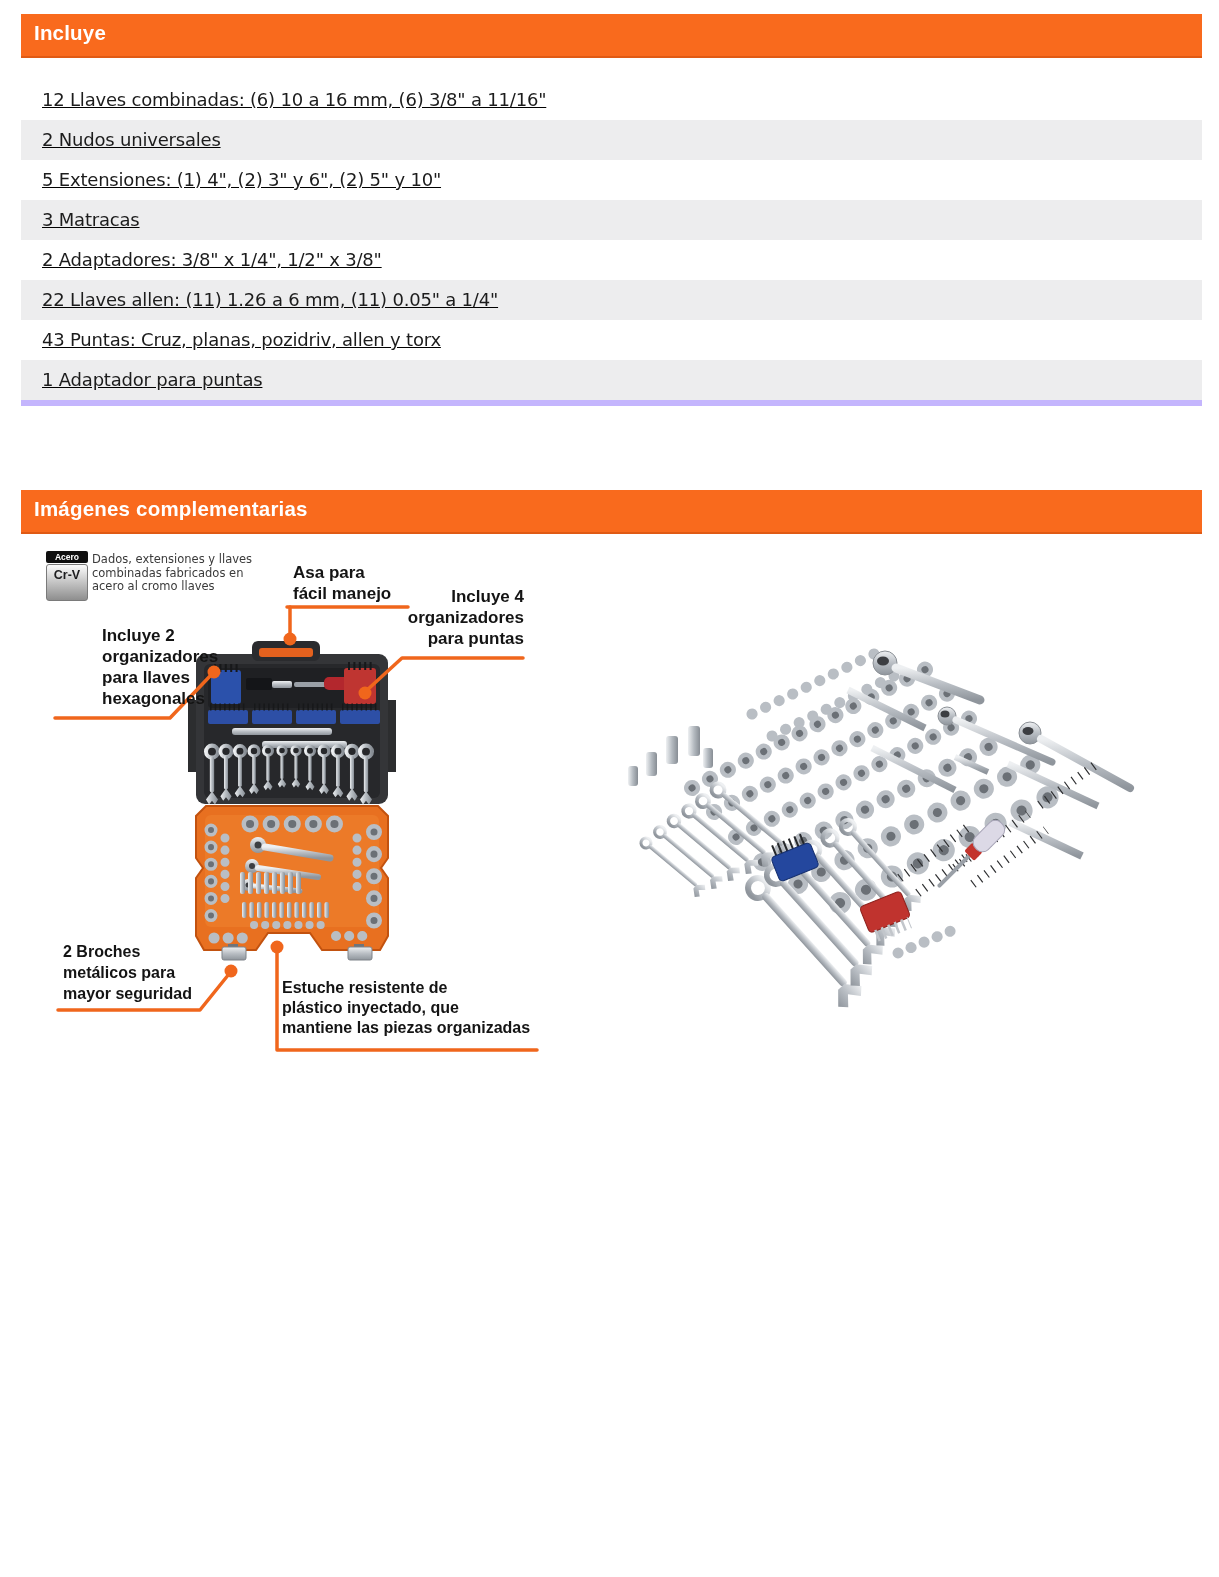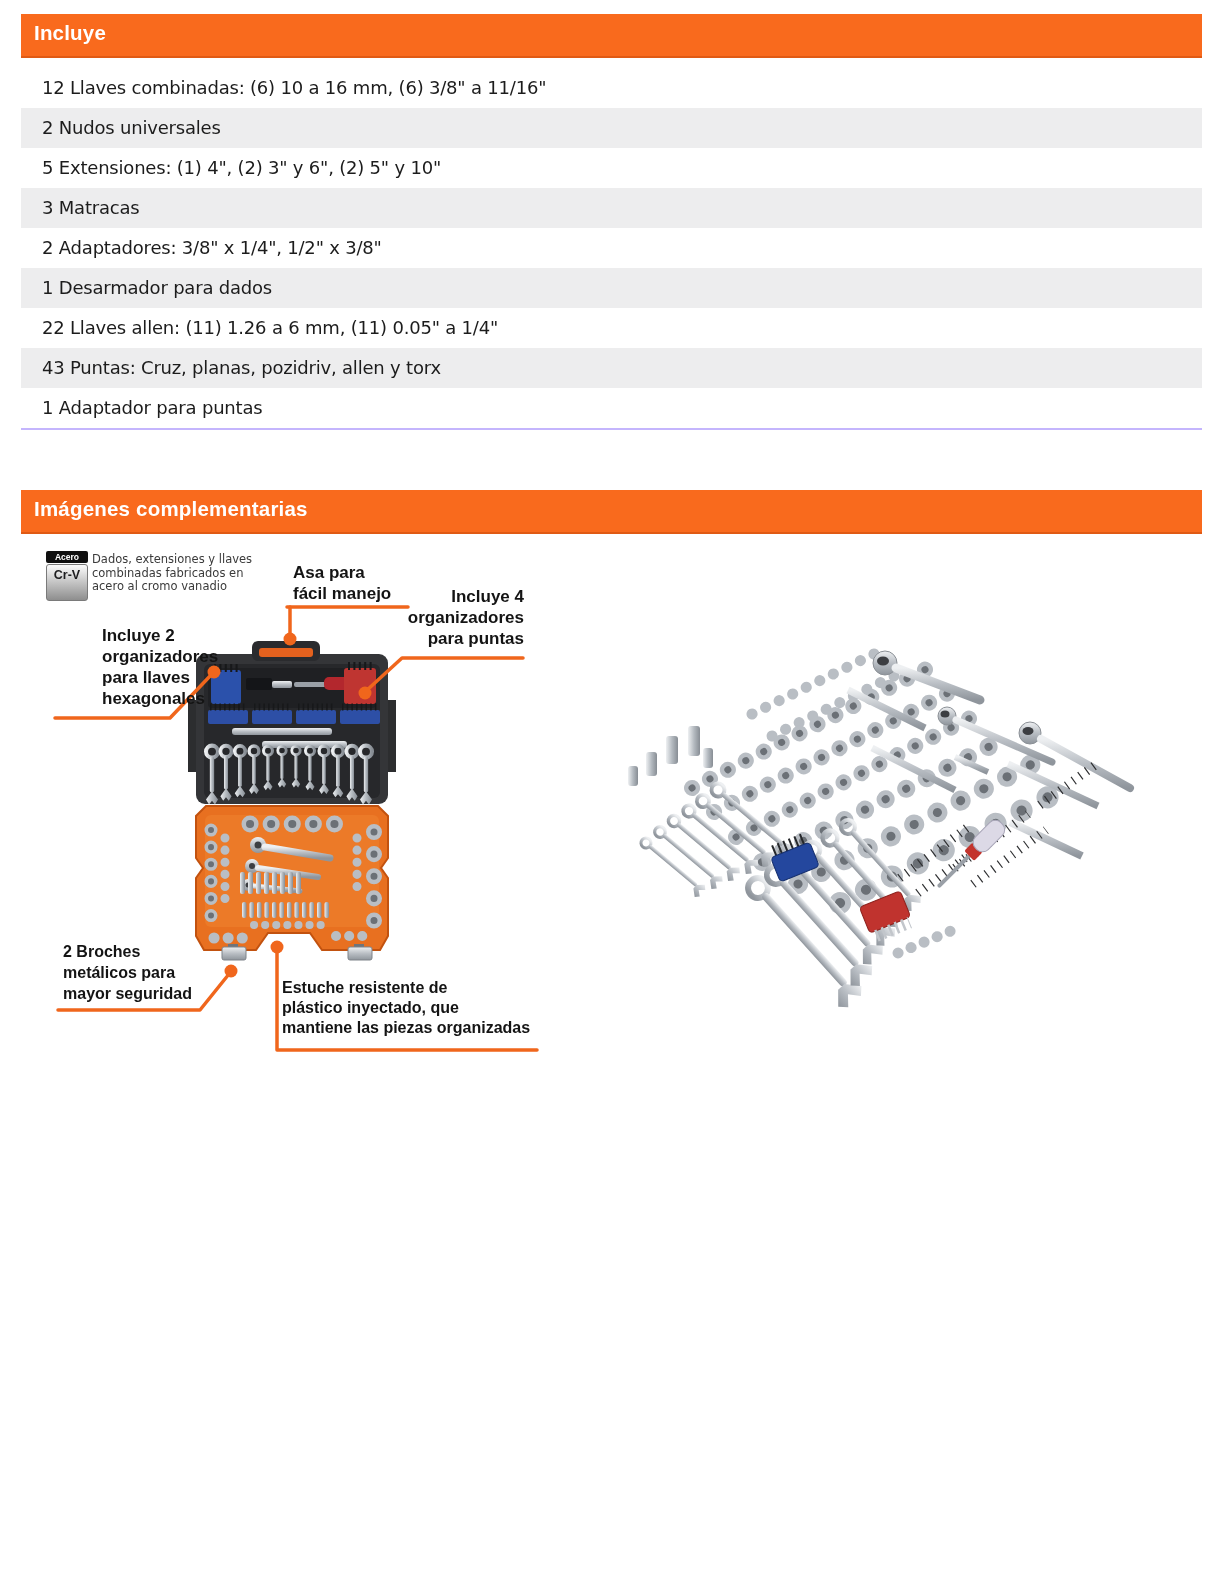--- a/index.html
+++ b/index.html
@@ -8,21 +8,21 @@
 
   
   .bar{position:absolute;left:21px;width:1181px;height:44px;background:#f96a1d;
        border-bottom:2px solid #e05a14;box-sizing:border-box;}
   .bar span{display:block;color:#ffffff;font-weight:bold;font-size:20.5px;line-height:38px;
        padding-left:13px;font-family:"Liberation Sans",sans-serif;letter-spacing:.2px;}
   #bar-incluye{top:14px;}
   #bar-imagenes{top:490px;}
 
   
-  #rows{position:absolute;left:21px;top:68px;width:1181px;border-bottom:2px solid #c4b5fd;}
+  #rows{position:absolute;left:21px;top:80px;width:1181px;border-bottom:6px solid #c4b5fd;text-decoration:underline;}
   .row{height:40px;line-height:40px;padding-left:21px;font-size:18px;color:#1c1c1c;
        white-space:nowrap;letter-spacing:-0.2px;}
   .row:nth-child(even){background:#ededee;}
 
   
   #badge{position:absolute;left:46px;top:551px;width:42px;}
   #badge .b-top{background:#101010;color:#fff;font-family:"Liberation Sans",sans-serif;
        font-weight:bold;font-size:8.5px;text-align:center;border-radius:2px;padding:1px 0;}
   #badge .b-crv{margin-top:1px;background:linear-gradient(180deg,#fdfdfd 0%,#c9c9c9 45%,#8e8e8e 100%);
        border:1px solid #7a7a7a;border-radius:3px;color:#1d1d1f;font-weight:bold;font-size:12.5px;
@@ -292,38 +292,37 @@
 <div class="bar" id="bar-incluye">
   <span>Incluye</span>
 </div>
 
 <div id="rows">
   <div class="row">12 Llaves combinadas: (6) 10 a 16 mm, (6) 3/8" a 11/16"</div>
   <div class="row">2 Nudos universales</div>
   <div class="row">5 Extensiones: (1) 4", (2) 3" y 6", (2) 5" y 10"</div>
   <div class="row">3 Matracas</div>
   <div class="row">2 Adaptadores: 3/8" x 1/4", 1/2" x 3/8"</div>
-  <div class="row">1 Desarmador para dados</div>
   <div class="row">22 Llaves allen: (11) 1.26 a 6 mm, (11) 0.05" a 1/4"</div>
   <div class="row">43 Puntas: Cruz, planas, pozidriv, allen y torx</div>
   <div class="row">1 Adaptador para puntas</div>
 </div>
 
 <div class="bar" id="bar-imagenes">
   <span>Imágenes complementarias</span>
 </div>
 
 <div id="badge">
   <div class="b-top">Acero</div>
   <div class="b-crv">Cr-V</div>
 </div>
 <div id="badge-desc">
   <span>Dados, extensiones y llaves</span>
   <span>combinadas fabricados en</span>
-  <span>acero al cromo vanadio</span>
+  <span>acero al cromo llaves</span>
 </div>
 
 <div class="ann" id="ann-asa">
   <span>Asa para</span>
   <span>fácil manejo</span>
 </div>
 <div class="ann" id="ann-puntas">
   <span>Incluye 4</span>
   <span>organizadores</span>
   <span>para puntas</span>

